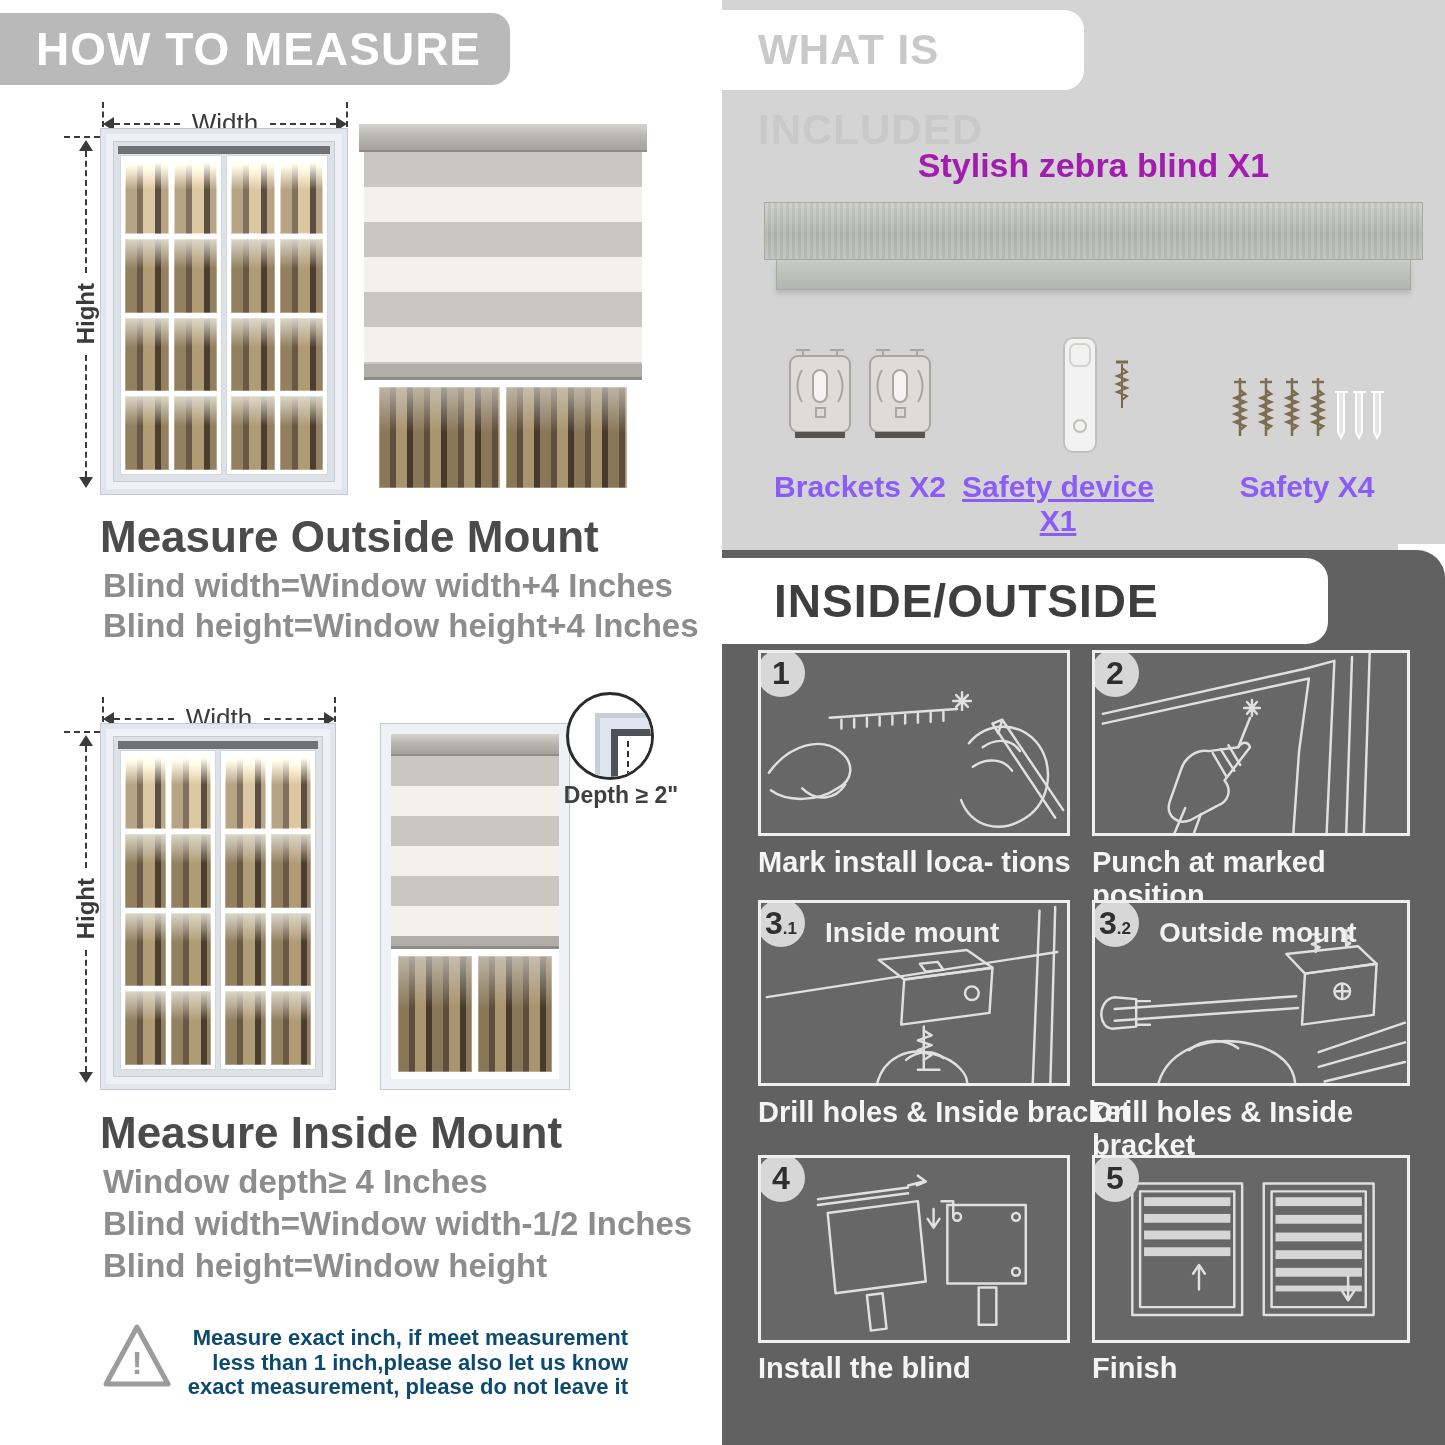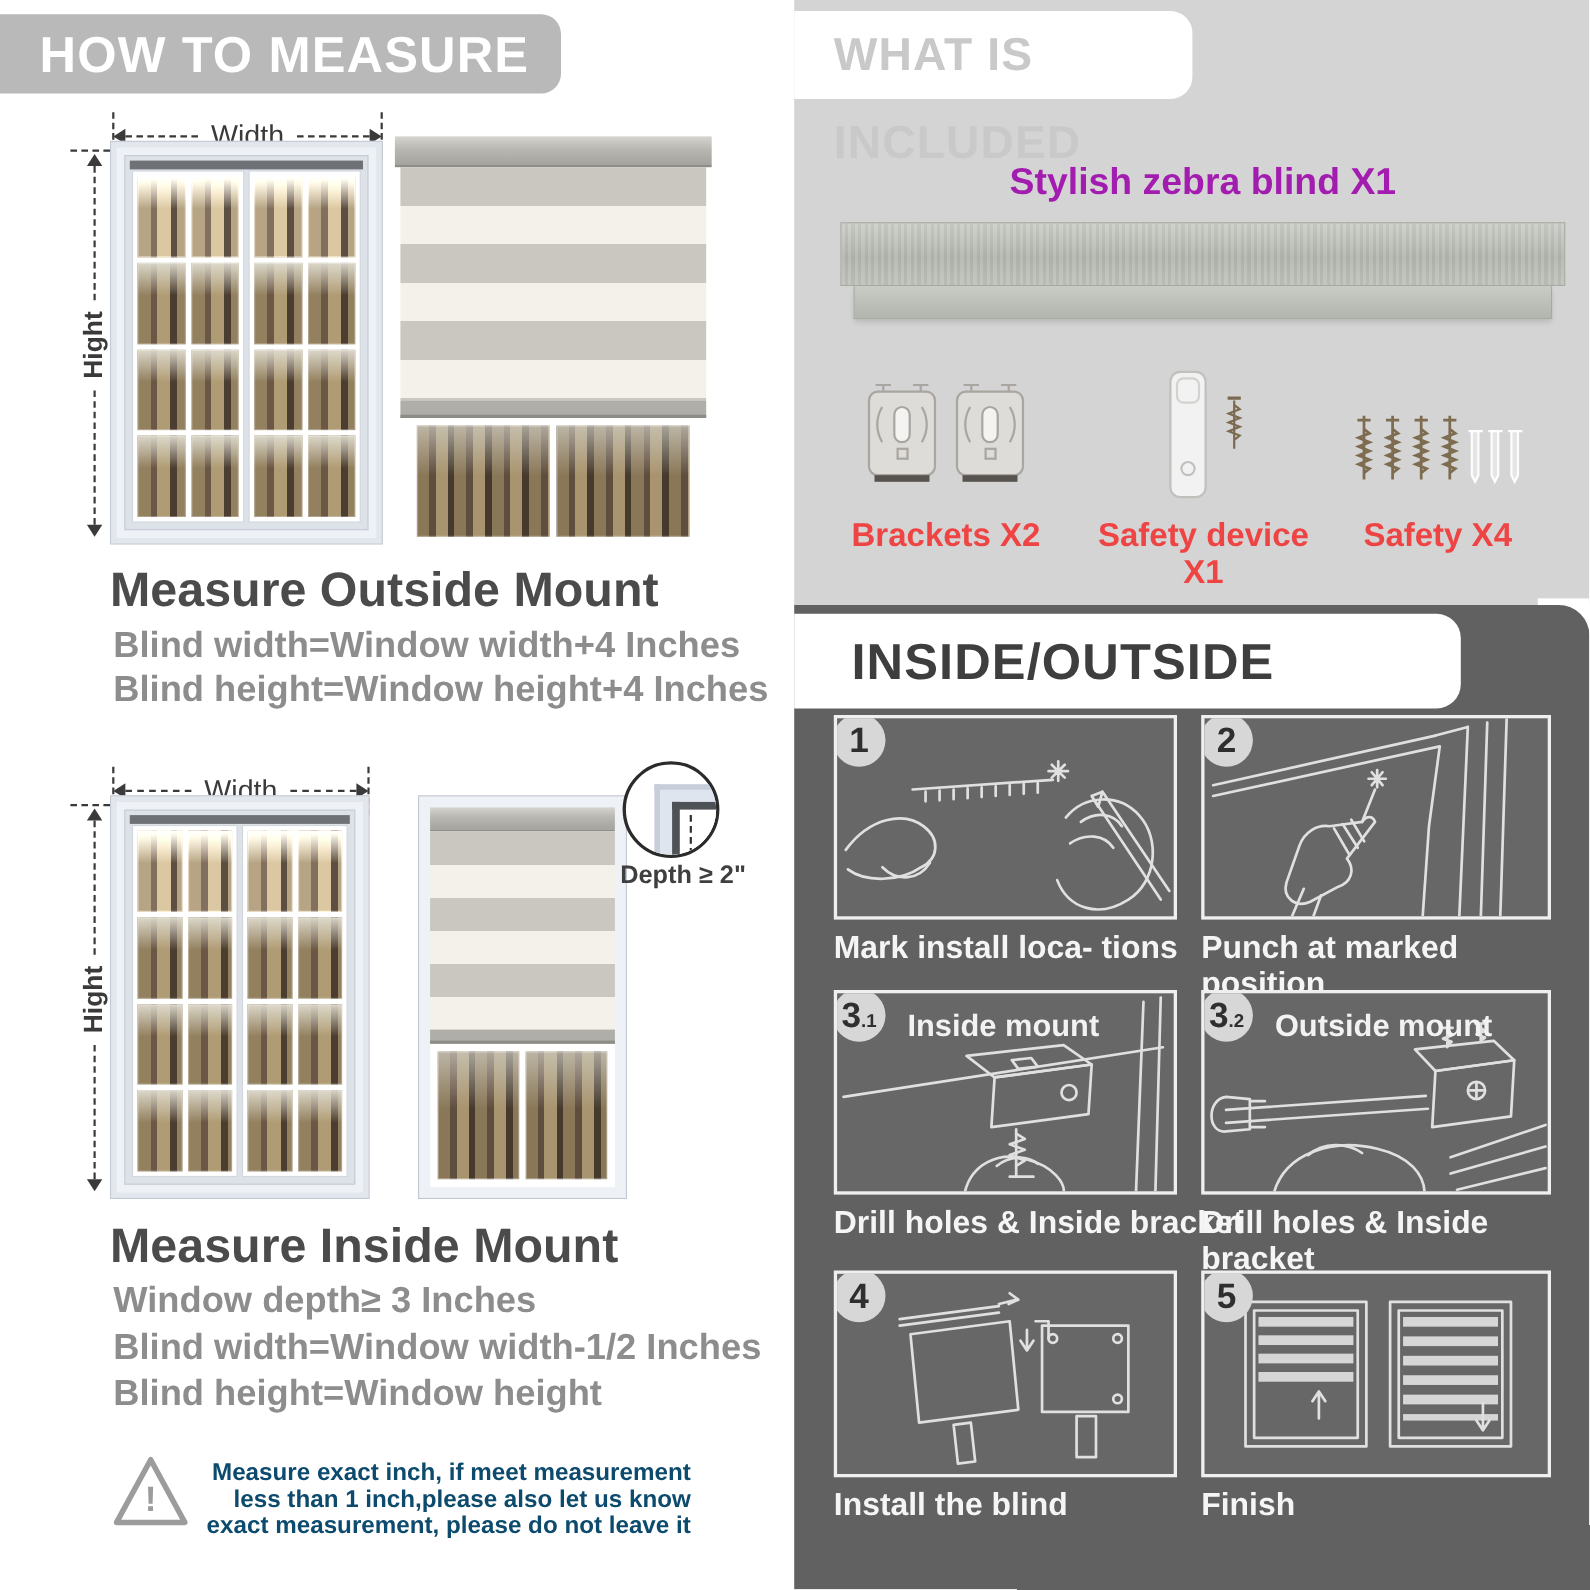--- a/index.html
+++ b/index.html
@@ -76,21 +76,21 @@
     line-height:80px; padding-left:36px; }
   .product-lbl { position:absolute; left:742px; top:146px; width:703px; text-align:center;
     color:#a21caf; font-weight:bold; font-size:34px; }
   .headrail { position:absolute; left:764px; top:202px; width:659px; height:58px;
     border:1px solid #a7aaa2;
     background:repeating-linear-gradient(90deg, rgba(255,255,255,.07) 0 3px, rgba(0,0,0,.04) 3px 6px),
                linear-gradient(180deg,#cccfc8 0%,#b4b7b0 55%,#c0c3bc 100%); }
   .headrail-lip { position:absolute; left:776px; top:260px; width:635px; height:30px;
     border:1px solid #a7aaa2; border-top:none; box-shadow:0 4px 5px rgba(0,0,0,.13);
     background:linear-gradient(180deg,#c9ccc5 0%,#b2b5ae 100%); }
-  .item-lbl { position:absolute; top:470px; text-align:center; color:#ef4444; font-weight:bold; font-size:30px; }
+  .item-lbl { position:absolute; top:470px; text-align:center; color:#8b5cf6; font-weight:bold; font-size:30px; }
 
   .corner-white { position:absolute; left:1398px; top:544px; width:47px; height:38px; background:#fff; }
   .panel-dark { position:absolute; left:722px; top:550px; width:723px; height:895px; background:#616161;
     border-top-right-radius:28px; }
   .hdr-mount { position:absolute; left:722px; top:558px; width:606px; height:86px; background:#fff;
     border-radius:0 22px 22px 0; color:#3e3e3e; font-weight:bold; font-size:46px; letter-spacing:1px;
     line-height:86px; padding-left:52px; }
 
   .step-box { position:absolute; border:3px solid #efefef; background:#676767; overflow:hidden; }
   .badge { position:absolute; left:-4px; top:-4px; width:48px; height:48px; border-radius:50%;
@@ -234,21 +234,21 @@
   </div>
 
   <div class="mag" style="left:566px; top:692px;">
     <div class="mag-light"></div>
     <div class="mag-dark"></div>
     <div class="mag-dash"></div>
   </div>
   <div class="depth-lbl" style="left:556px; top:782px; width:130px;">Depth ≥ 2"</div>
 
   <div class="sec-title" style="left:100px; top:1108px;">Measure Inside Mount</div>
-  <div class="sec-line" style="left:103px; top:1163px;">Window depth≥ 3 Inches</div>
+  <div class="sec-line" style="left:103px; top:1163px;">Window depth≥ 4 Inches</div>
   <div class="sec-line" style="left:103px; top:1205px;">Blind width=Window width-1/2 Inches</div>
   <div class="sec-line" style="left:103px; top:1247px;">Blind height=Window height</div>
 
   <svg style="position:absolute; left:100px; top:1320px;" width="74" height="72" viewBox="0 0 74 72">
     <path d="M37 7 L68 64 L6 64 Z" fill="none" stroke="#9c9c9c" stroke-width="5" stroke-linejoin="round"></path>
     <text x="37" y="54" font-size="32" font-weight="bold" fill="#9c9c9c" text-anchor="middle" font-family="Liberation Sans, sans-serif">!</text>
   </svg>
   <div class="warn-text" style="left:178px; top:1326px; width:450px;">Measure exact inch, if meet measurement less than 1 inch,please also let us know exact measurement, please do not leave it</div>
 
   <div class="panel-light"></div>
@@ -287,21 +287,21 @@
   </svg>
   <div class="item-lbl" style="left:760px; width:200px;">Brackets X2</div>
 
   <svg style="position:absolute; left:1050px; top:336px;" width="100" height="122" viewBox="0 0 100 122">
     <rect x="14" y="2" width="32" height="114" rx="9" fill="rgba(255,255,255,0.7)" stroke="#c2c0bc" stroke-width="2"></rect>
     <rect x="20" y="8" width="20" height="22" rx="6" fill="none" stroke="#d4d2ce" stroke-width="2"></rect>
     <circle cx="30" cy="90" r="6" fill="none" stroke="#c2c0bc" stroke-width="2"></circle>
     <line x1="66" y1="26" x2="78" y2="26" stroke="#7b6a50" stroke-width="3"></line>
     <path d="M72 28 v44 M72 32 l5 4 l-10 4 l10 4 l-10 4 l10 4 l-10 4 l10 4 l-5 4" fill="none" stroke="#7b6a50" stroke-width="2"></path>
   </svg>
-  <div class="item-lbl" style="left:988px; width:212px;">Safety device X1</div>
+  <div class="item-lbl" style="left:952px; width:212px;text-decoration:underline;">Safety device X1</div>
 
   <svg style="position:absolute; left:1222px; top:376px;" width="170" height="70" viewBox="0 0 170 70">
     <g stroke="#7e6c50" stroke-width="2.5" fill="none">
       <path d="M12 6 h12 M18 2 v8 M18 10 v50 M18 14 l5 4 l-10 4 l10 4 l-10 4 l10 4 l-10 4 l10 4 l-10 4 l10 4 l-5 4"></path>
       <path d="M38 6 h12 M44 2 v8 M44 10 v50 M44 14 l5 4 l-10 4 l10 4 l-10 4 l10 4 l-10 4 l10 4 l-10 4 l10 4 l-5 4"></path>
       <path d="M64 6 h12 M70 2 v8 M70 10 v50 M70 14 l5 4 l-10 4 l10 4 l-10 4 l10 4 l-10 4 l10 4 l-10 4 l10 4 l-5 4"></path>
       <path d="M90 6 h12 M96 2 v8 M96 10 v50 M96 14 l5 4 l-10 4 l10 4 l-10 4 l10 4 l-10 4 l10 4 l-10 4 l10 4 l-5 4"></path>
     </g>
     <g stroke="rgba(255,255,255,0.95)" stroke-width="2" fill="rgba(255,255,255,0.4)">
       <path d="M113 16 h13 M116 16 v40 l3 6 l3 -6 v-40"></path>

